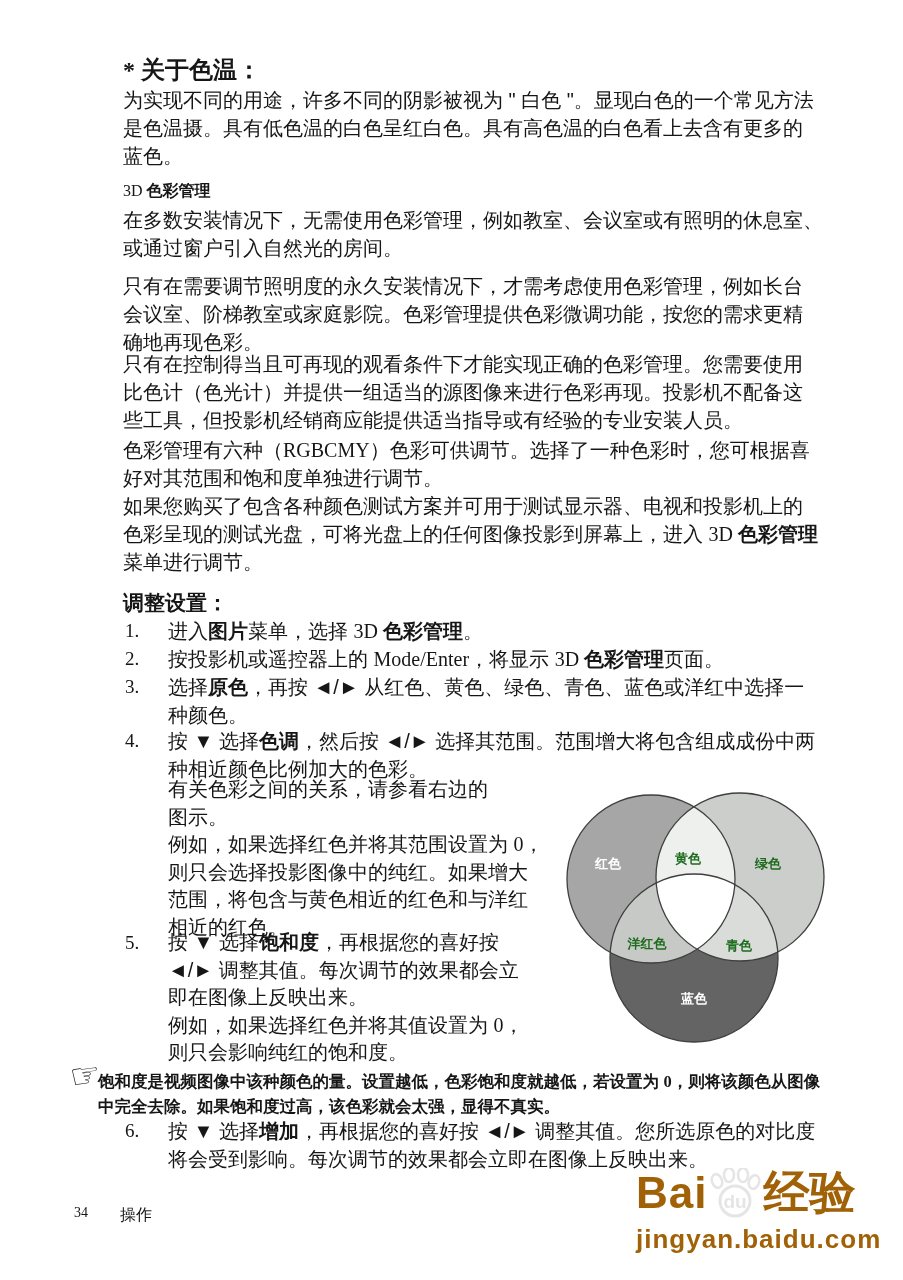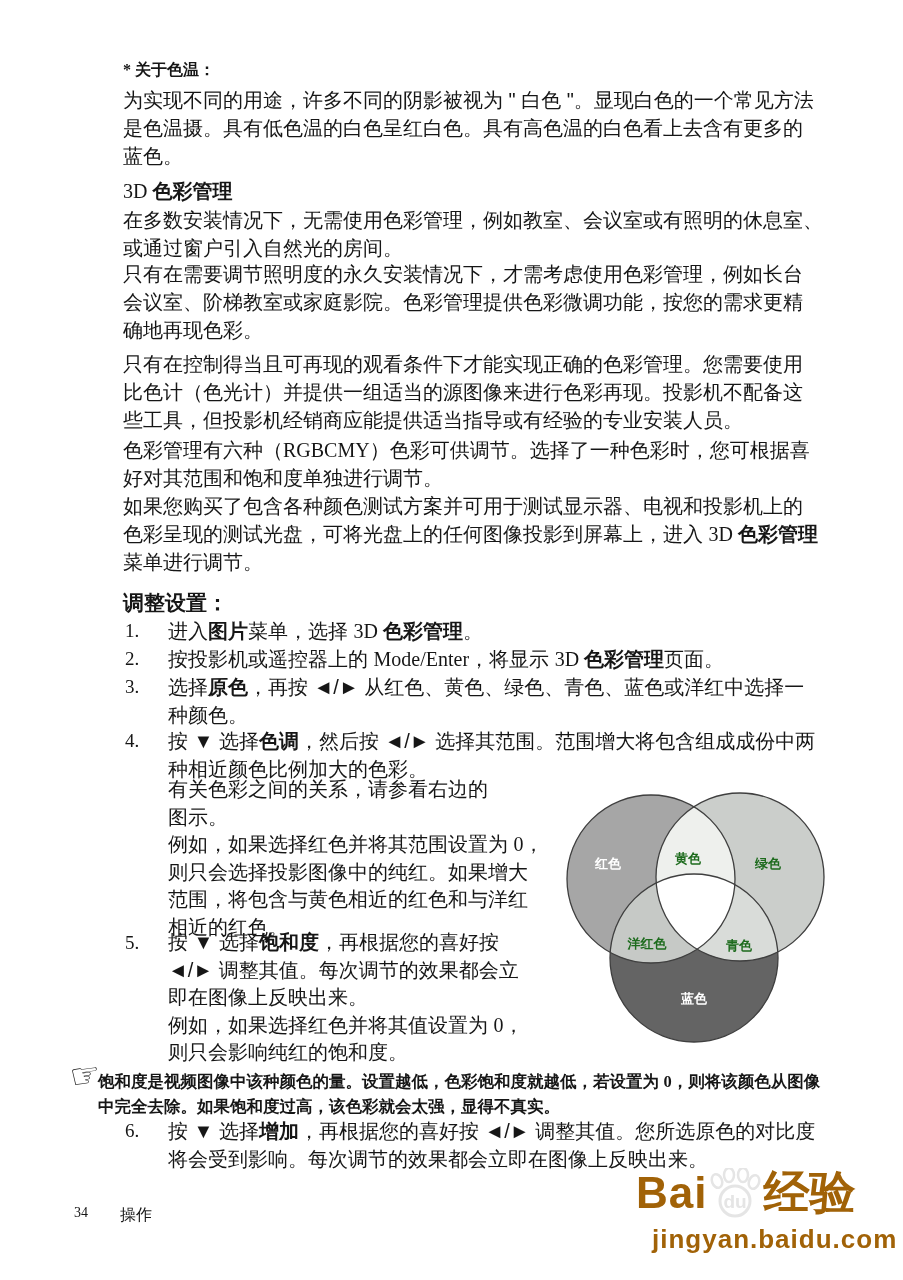--- a/index.html
+++ b/index.html
@@ -5,22 +5,22 @@
   html,body { margin:0; padding:0; background:#888; }
   .page {
     position:relative; width:903px; height:1280px; margin:0 auto;
     background:#ffffff; overflow:hidden;
     font-family:"Liberation Sans", sans-serif;
     color:#161616;
   }
   .blk { position:absolute; font-size:20px; line-height:28px; white-space:pre-line; }
   .b   { font-weight:bold; }
   .lat { font-family:"Liberation Serif", serif; }
-  .h1  { font-size:16px; font-weight:bold; white-space:pre; }
-  .h2  { font-size:20px; white-space:pre; }
+  .h1  { font-size:24px; font-weight:bold; white-space:pre; }
+  .h2  { font-size:16px; white-space:pre; }
   .h3  { font-size:21px; font-weight:bold; white-space:pre; }
   .step { position:absolute; font-size:20px; line-height:28px; }
   .step .num {
     position:absolute; left:0; top:0;
     font-family:"Liberation Serif", serif; font-size:19px;
   }
   .step .txt { display:block; margin-left:43px; white-space:pre-line; }
   .narrow { width:392px; line-height:27.5px; }
   .note {
     position:absolute; left:98px; top:1069px; width:750px;
@@ -32,36 +32,36 @@
     transform:rotate(-8deg);
   }
   .venn { position:absolute; left:558px; top:783px; }
   .venn text { font-size:13px; font-weight:bold; font-family:"Liberation Sans", sans-serif; }
   .footer-num  { position:absolute; left:74px; top:1205px; font-size:14px; font-family:"Liberation Serif", serif; }
   .footer-label{ position:absolute; left:120px; top:1205px; font-size:16px; }
   .watermark { position:absolute; left:636px; top:1162px; width:240px; color:#a16207; }
   .wm-row { display:flex; align-items:center; }
   .wm-bai { font-size:44px; font-weight:bold; letter-spacing:1px; }
   .wm-suffix { font-size:46px; font-weight:bold; margin-left:2px; }
-  .wm-url { font-size:26px; font-weight:bold; margin-top:0px; letter-spacing:1px;margin-left:16px; }
+  .wm-url { font-size:26px; font-weight:bold; margin-top:0px; letter-spacing:1px; }
 </style>
 </head>
 <body>
 
 <div class="page">
 
   <div class="blk h1" style="left:123px; top:56px;"><span class="lat">* </span><span class="b">关于色温：</span></div>
   <div class="blk" style="left:123px; top:86px; width:724px;"><span>为实现不同的用途，许多不同的阴影被视为 " 白色 "。显现白色的一个常见方法
 是色温摄。具有低色温的白色呈红白色。具有高色温的白色看上去含有更多的
 蓝色。</span></div>
 
   <div class="blk h2" style="left:123px; top:177px;"><span class="lat">3D </span><span class="b">色彩管理</span></div>
   <div class="blk" style="left:123px; top:206px; width:724px;"><span>在多数安装情况下，无需使用色彩管理，例如教室、会议室或有照明的休息室、
 或通过窗户引入自然光的房间。</span></div>
-  <div class="blk" style="left:123px; top:260px; width:724px;"><span>只有在需要调节照明度的永久安装情况下，才需考虑使用色彩管理，例如长台
+  <div class="blk" style="left:123px; top:272px; width:724px;"><span>只有在需要调节照明度的永久安装情况下，才需考虑使用色彩管理，例如长台
 会议室、阶梯教室或家庭影院。色彩管理提供色彩微调功能，按您的需求更精
 确地再现色彩。</span></div>
   <div class="blk" style="left:123px; top:436px; width:724px;"><span>色彩管理有六种（</span><span class="lat">RGBCMY</span><span>）色彩可供调节。选择了一种色彩时，您可根据喜
 好对其范围和饱和度单独进行调节。</span></div>
   <div class="blk" style="left:123px; top:350px; width:724px;"><span>只有在控制得当且可再现的观看条件下才能实现正确的色彩管理。您需要使用
 比色计（色光计）并提供一组适当的源图像来进行色彩再现。投影机不配备这
 些工具，但投影机经销商应能提供适当指导或有经验的专业安装人员。</span></div>
   <div class="blk" style="left:123px; top:492px; width:724px;"><span>如果您购买了包含各种颜色测试方案并可用于测试显示器、电视和投影机上的
 色彩呈现的测试光盘，可将光盘上的任何图像投影到屏幕上，进入 </span><span class="lat">3D </span><span class="b">色彩管理</span><span>
 菜单进行调节。</span></div>

